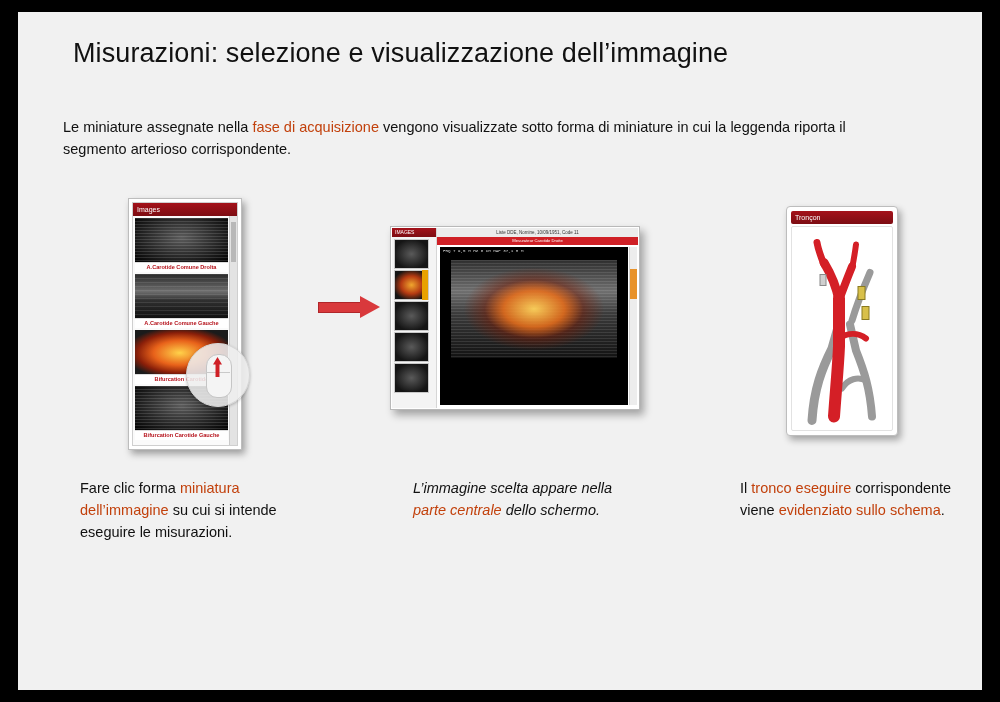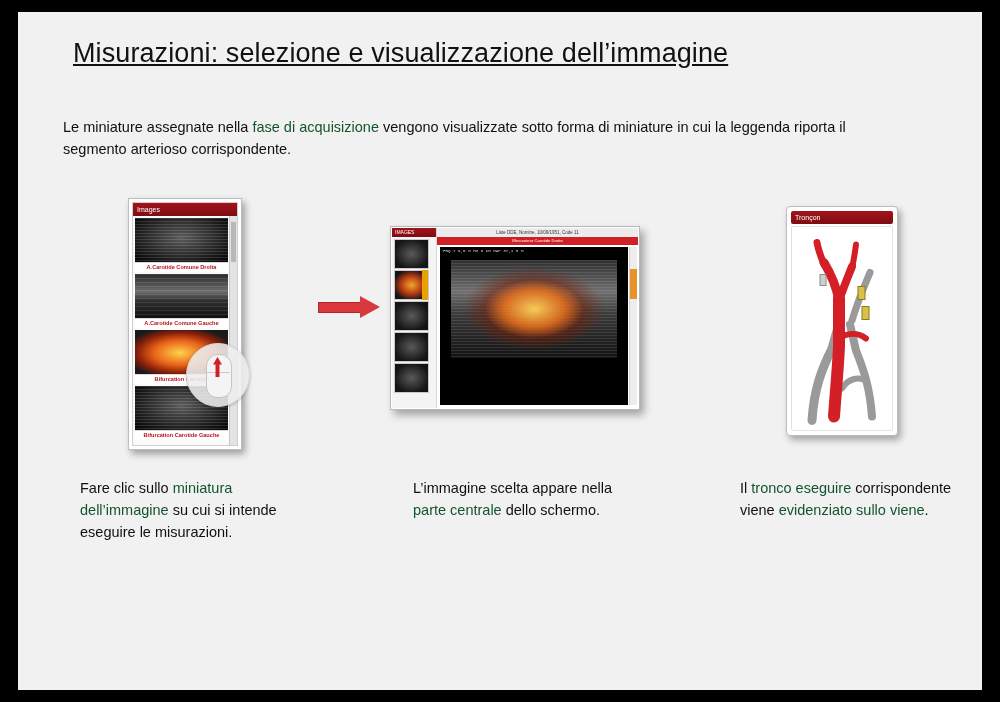--- a/index.html
+++ b/index.html
@@ -24,33 +24,32 @@
   }
   .title {
     position: absolute;
     left: 55px;
     top: 26px;
     font-size: 27px;
     color: #111111;
     font-family: "Liberation Sans", sans-serif;
     letter-spacing: 0.1px;
     white-space: nowrap;
-    text-decoration: underline;
   }
   .intro {
     position: absolute;
     left: 45px;
     top: 104px;
     width: 800px;
     font-size: 14.5px;
     color: #111111;
     line-height: 1.55;
   }
   .red {
-    color: #14532d;
+    color: #c2410c;
   }
   
   .panelrow {
     position: absolute;
     left: 0;
     top: 176px;
     width: 964px;
     height: 270px;
   }
   
@@ -345,21 +344,21 @@
     overflow: hidden;
   }
   
   .cap {
     position: absolute;
     font-size: 14.5px;
     color: #111111;
     line-height: 1.5;
   }
   .cap1 { left: 62px;  top: 466px; width: 200px; }
-  .cap2 { left: 395px; top: 466px; width: 200px; }
+  .cap2 { left: 395px; top: 466px; width: 200px; font-style: italic; }
   .cap3 { left: 722px; top: 466px; width: 215px; }
 </style>
 </head>
 <body>
 
 <div class="slide">
 
   <div class="title">Misurazioni: selezione e visualizzazione dell’immagine</div>
 
   <div class="intro">
@@ -456,24 +455,24 @@
           <rect x="66" y="58" width="7" height="13" fill="#d8c04a" stroke="#8a7a20" stroke-width="1"></rect>
           <rect x="70" y="78" width="7" height="13" fill="#d8c04a" stroke="#8a7a20" stroke-width="1"></rect>
           <rect x="28" y="46" width="6" height="11" fill="#cfcfcf" stroke="#8a8a8a" stroke-width="1"></rect>
         </svg>
       </div>
     </div>
 
   </div>
 
   <div class="cap cap1">
-    <span>Fare clic sullo </span><span class="red">miniatura dell’immagine</span><span> su cui si intende eseguire le misurazioni.</span>
+    <span>Fare clic forma </span><span class="red">miniatura dell’immagine</span><span> su cui si intende eseguire le misurazioni.</span>
   </div>
 
   <div class="cap cap2">
     <span>L’immagine scelta appare nella </span><span class="red">parte centrale</span><span> dello schermo.</span>
   </div>
 
   <div class="cap cap3">
-    <span>Il </span><span class="red">tronco eseguire</span><span> corrispondente viene </span><span class="red">evidenziato sullo viene</span><span>.</span>
+    <span>Il </span><span class="red">tronco eseguire</span><span> corrispondente viene </span><span class="red">evidenziato sullo schema</span><span>.</span>
   </div>
 
 </div>
 
 </body></html>

